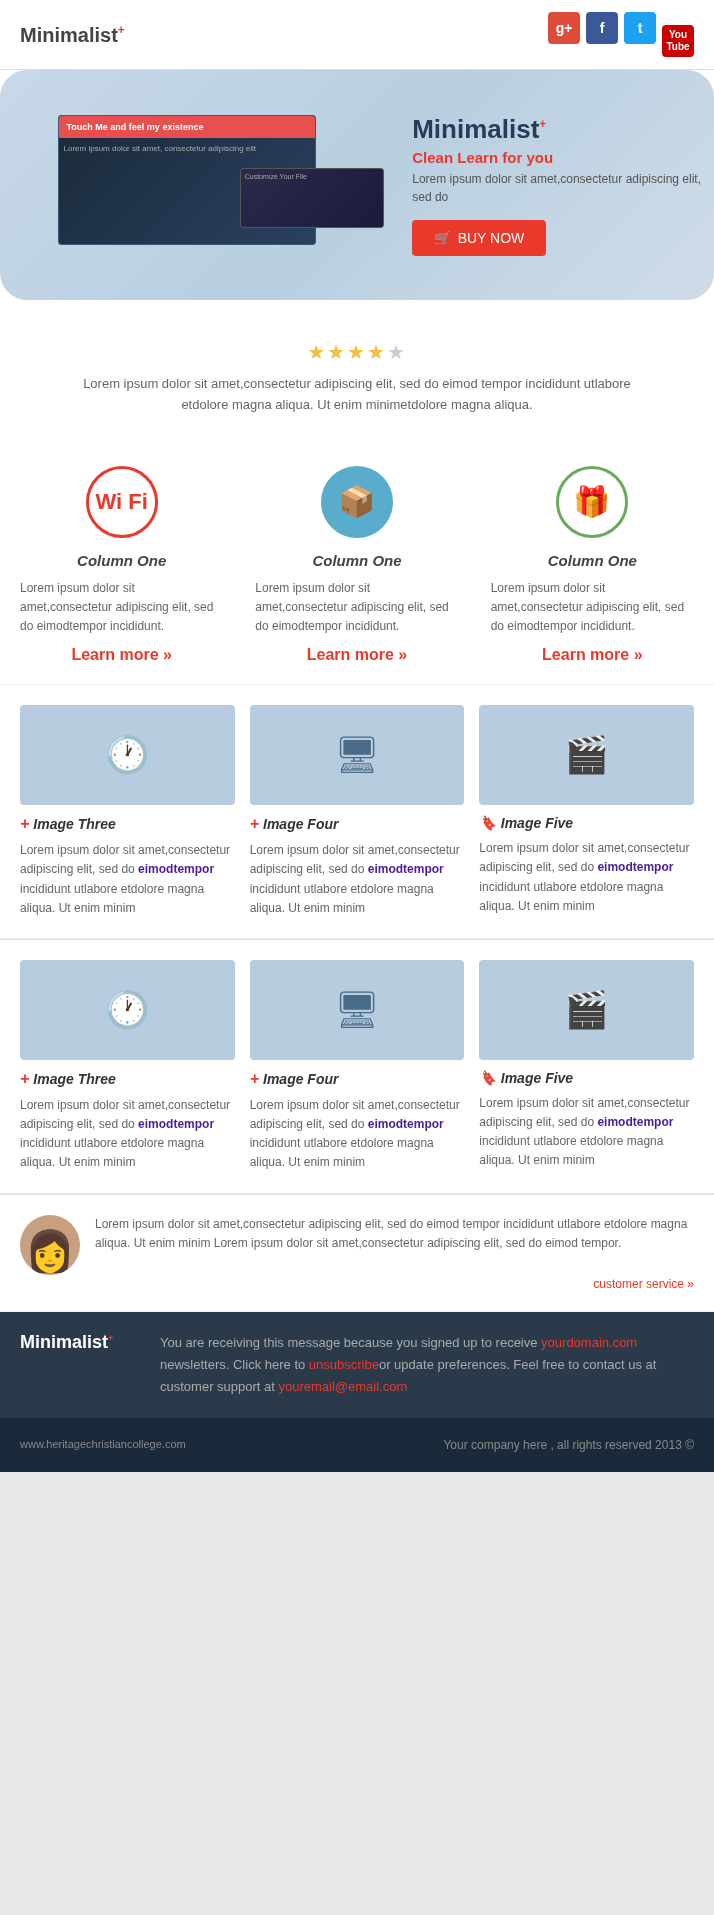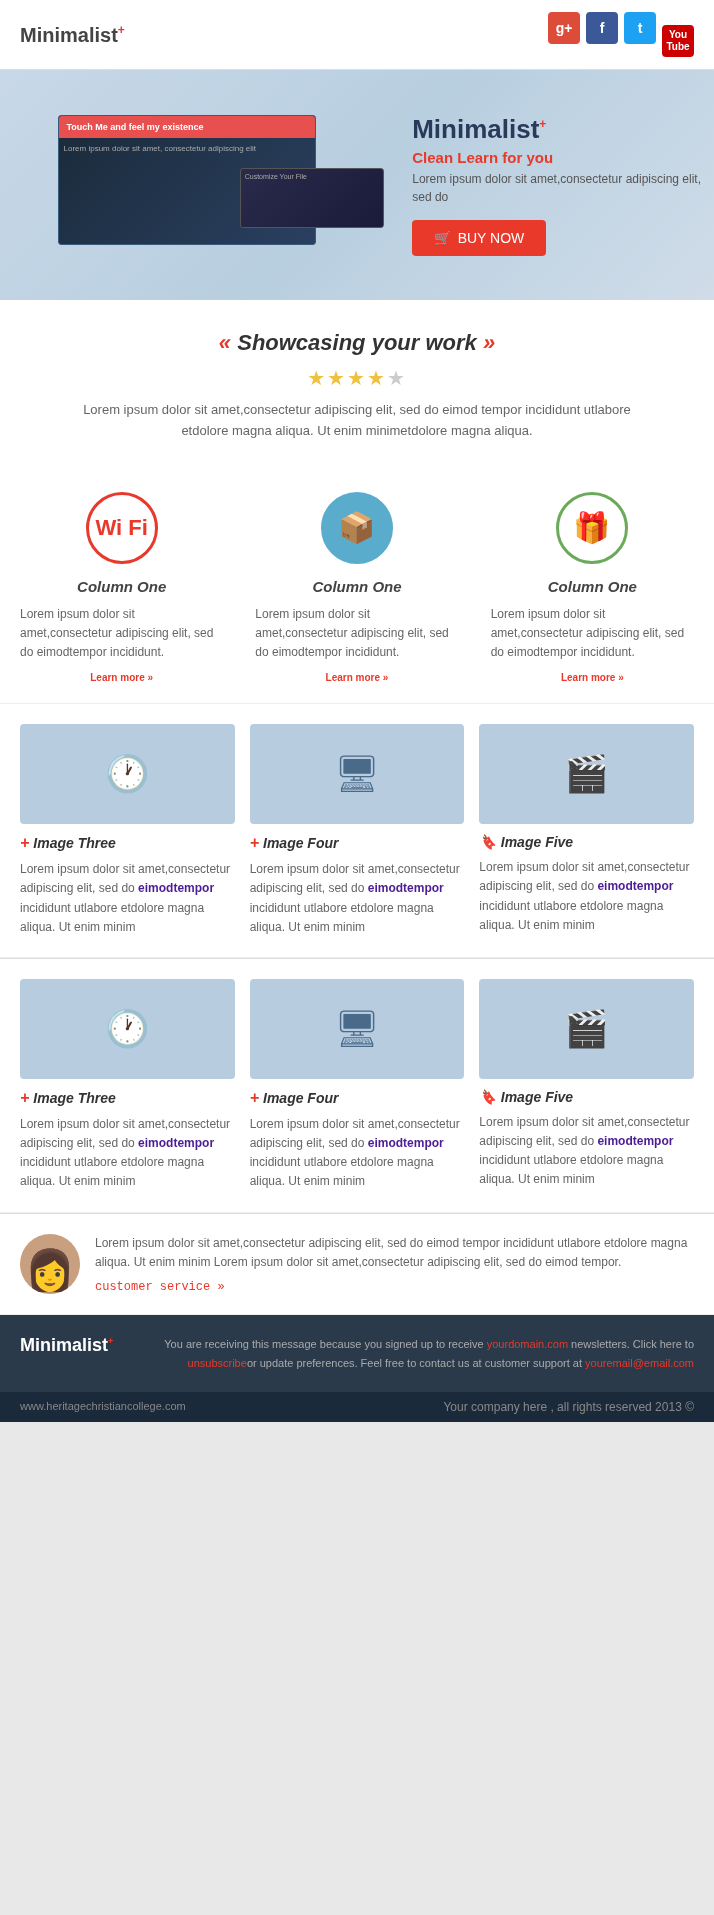--- a/index.html
+++ b/index.html
@@ -13,21 +13,21 @@
     .social-icon { width: 32px; height: 32px; border-radius: 4px; display: flex; align-items: center; justify-content: center; color: white; font-size: 14px; font-weight: bold; cursor: pointer; }
     .social-google { background: #dd4b39; }
     .social-facebook { background: #3b5998; }
     .social-twitter { background: #1da1f2; }
     .social-youtube { background: #cc0000; margin-top: 13px; }
 
     
     .main-wrapper { background: #fff; margin: 0 auto; }
 
     
-    .hero { background: linear-gradient(135deg, #c8d8e8 0%, #b8cfe0 50%, #d0dce8 100%); padding: 30px 12px; display: flex; align-items: center; justify-content: space-between; min-height: 230px; position: relative; overflow: hidden; }
+    .hero { background: linear-gradient(135deg, #c8d8e8 0%, #b8cfe0 50%, #d0dce8 100%); padding: 30px 12px; display: flex; align-items: center; justify-content: space-between; min-height: 230px; position: relative; overflow: hidden; border-radius: 27px; }
     .hero-mockups { width: 55%; position: relative; }
     .mockup-screens { position: relative; width: 100%; height: 170px; }
     .hero-text { width: 42%; text-align: left; }
     .hero-brand { font-size: 26px; color: #2a3a5a; font-weight: bold; }
     .hero-brand sup { color: #e8392a; font-size: 12px; }
     .hero-tagline { color: #e8392a; font-size: 15px; margin: 4px 0; font-weight: bold; }
     .hero-desc { color: #555; font-size: 12px; line-height: 1.5; margin-bottom: 14px; }
     .buy-btn { background: #e8392a; color: white; border: none; padding: 10px 22px; border-radius: 4px; font-size: 14px; cursor: pointer; display: inline-flex; align-items: center; gap: 6px; }
 
     
@@ -41,21 +41,21 @@
     
     .columns-section { padding: 20px; border-bottom: 1px solid #eee; }
     .columns { display: flex; gap: 32px; }
     .col { flex: 1; text-align: center; }
     .col-icon { width: 72px; height: 72px; border-radius: 50%; margin: 0 auto 14px; display: flex; align-items: center; justify-content: center; font-size: 28px; }
     .col-icon-wifi { border: 3px solid #e8392a; color: #e8392a; }
     .col-icon-box { border: 3px solid #5aaccc; color: #5aaccc; background: #5aaccc; color: white; }
     .col-icon-gift { border: 3px solid #6aaa5a; color: #6aaa5a; }
     .col-title { font-style: italic; font-weight: bold; color: #444; font-size: 15px; margin-bottom: 10px; }
     .col-text { color: #666; font-size: 12px; line-height: 1.6; text-align: left; }
-    .learn-more { color: #e8392a; font-size: 10px; font-weight: bold; display: block; margin-top: 10px; cursor: pointer; }
+    .learn-more { color: #e8392a; font-size: 16px; font-weight: bold; display: block; margin-top: 10px; cursor: pointer; }
 
     
     .cards-section { padding: 20px; border-bottom: 1px solid #eee; }
     .cards { display: flex; gap: 15px; }
     .card { flex: 1; }
     .card-img { background: #b8cce0; border-radius: 4px; height: 100px; display: flex; align-items: center; justify-content: center; margin-bottom: 10px; }
     .card-img-icon { font-size: 36px; color: #4a6a8a; }
     .card-title { font-style: italic; font-weight: bold; color: #333; font-size: 14px; margin-bottom: 8px; display: flex; align-items: center; gap: 4px; }
     .card-title-plus { color: #e8392a; font-size: 16px; font-weight: bold; }
     .card-title-bookmark { color: #e8392a; font-size: 14px; }
@@ -64,31 +64,31 @@
 
     
     .divider { height: 1px; background: #ddd; margin: 0; }
 
     
     .testimonial { padding: 20px; display: flex; gap: 15px; align-items: flex-start; border-bottom: 1px solid #eee; }
     .testimonial-avatar { width: 60px; height: 60px; border-radius: 50%; background: #c8a080; flex-shrink: 0; display: flex; align-items: flex-end; justify-content: center; overflow: hidden; }
     .avatar-person { font-size: 40px; color: #8a5a30; }
     .testimonial-text { flex: 1; }
     .testimonial-body { color: #666; font-size: 12px; line-height: 1.6; }
-    .testimonial-link { color: #e8392a; font-size: 12px; display: block; text-align: left; margin-top: 8px; cursor: pointer; font-family: Liberation Mono, monospace; }
+    .testimonial-link { color: #e8392a; font-size: 12px; display: block; text-align: right; margin-top: 24px; cursor: pointer; }
 
     
     .footer { background: #2a3a4a; padding: 20px; display: flex; gap: 20px; }
     .footer-logo { color: #fff; font-size: 18px; font-weight: bold; width: 120px; flex-shrink: 0; }
     .footer-logo sup { color: #e8392a; font-size: 10px; }
-    .footer-text { color: #aaa; font-size: 11px; line-height: 1.7; text-align: right; }
+    .footer-text { color: #aaa; font-size: 13px; line-height: 1.7; }
     .footer-link { color: #e8392a; }
 
     
-    .bottom-bar { background: #1a2a3a; padding: 8px 20px; display: flex; justify-content: space-between; }
+    .bottom-bar { background: #1a2a3a; padding: 20px 20px; display: flex; justify-content: space-between; }
     .bottom-left { color: #888; font-size: 11px; }
     .bottom-right { color: #888; font-size: 12px; }
   </style>
 </head>
 <body>
 
 <div>
 
   <div class="header">
     <div class="header-logo">
@@ -126,25 +126,20 @@
         <div class="hero-tagline">Clean Learn for you</div>
         <div class="hero-desc">Lorem ipsum dolor sit amet,consectetur adipiscing elit, sed do</div>
         <button class="buy-btn">
           <span>🛒</span>
           <span>BUY NOW</span>
         </button>
       </div>
     </div>
 
     <div class="showcase">
-      <div class="showcase-title">
-        <span class="quote">«</span>
-        <span> Showcasing your work </span>
-        <span class="quote">»</span>
-      </div>
       <div class="stars">
         ★★★★<span class="star-empty">★</span>
       </div>
       <div class="showcase-text">Lorem ipsum dolor sit amet,consectetur adipiscing elit, sed do eimod tempor incididunt utlabore etdolore magna aliqua. Ut enim minimetdolore magna aliqua.</div>
     </div>
 
     <div class="columns-section">
       <div class="columns">
 
         <div class="col">

